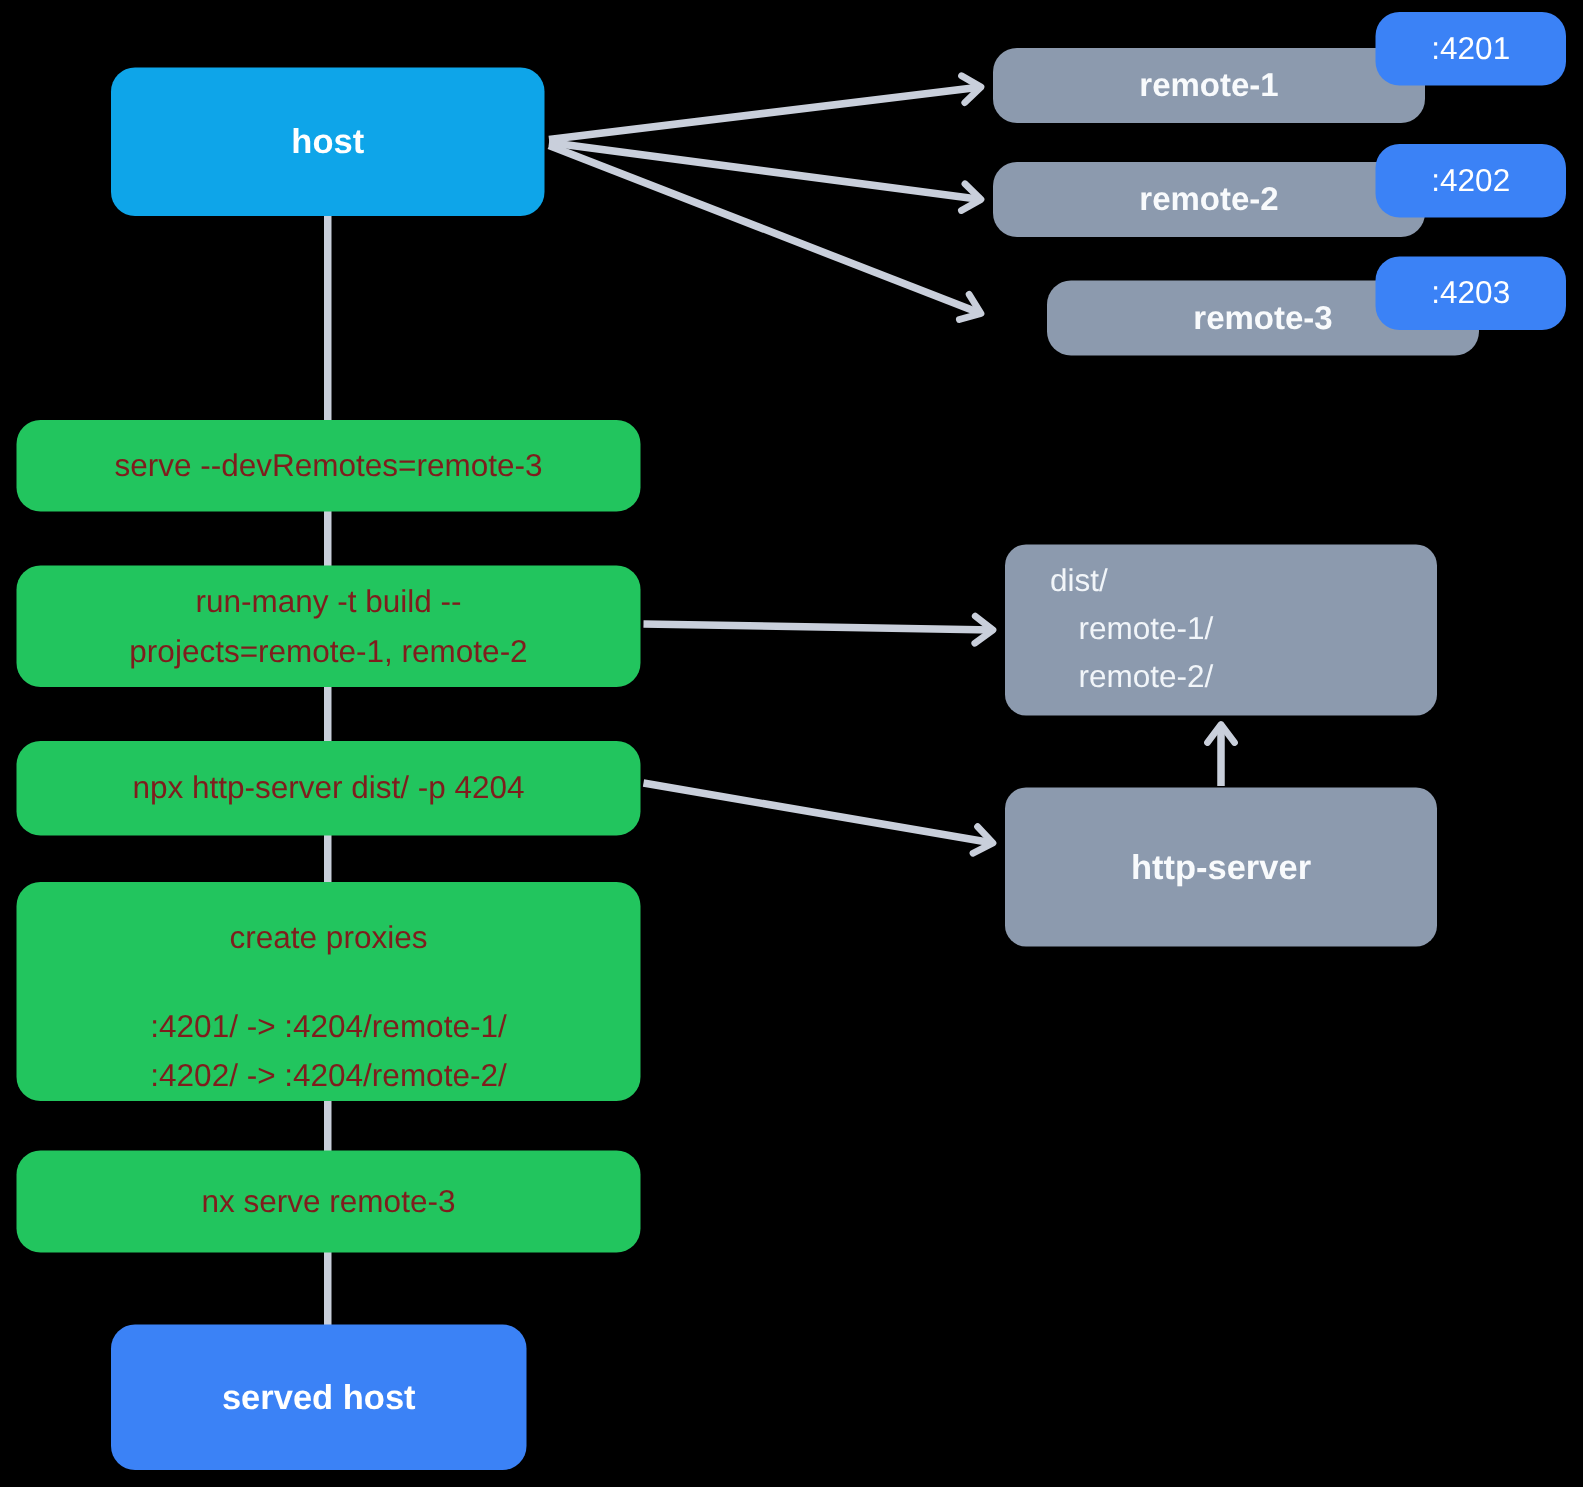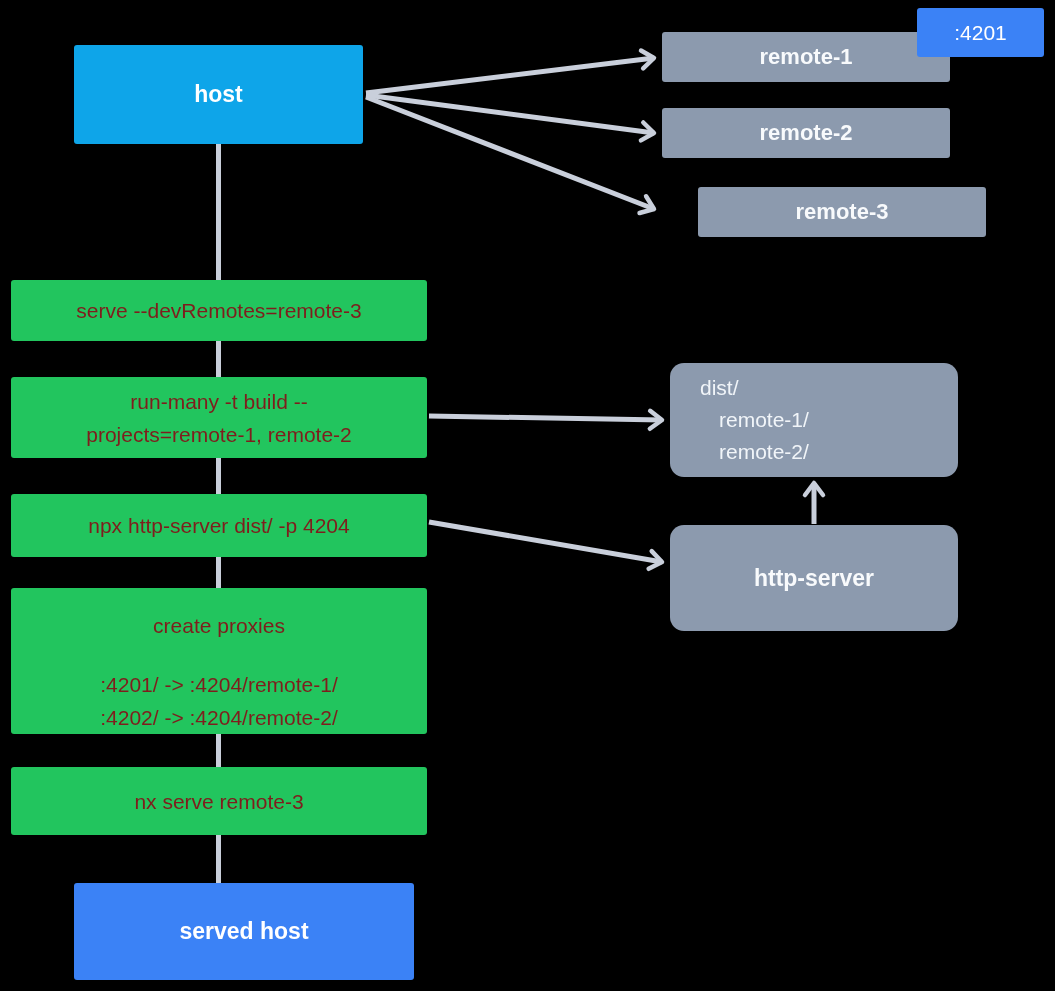--- a/index.html
+++ b/index.html
@@ -20,32 +20,32 @@
     left: 0;
     top: 0;
     z-index: 1;
   }
   .node {
     position: absolute;
     box-sizing: border-box;
     display: flex;
     align-items: center;
     justify-content: center;
-    border-radius: 3px;
+    border-radius: 16px;
     z-index: 2;
     color: #ffffff;
   }
 
   .host-node {
     left: 74px; top: 45px; width: 289px; height: 99px;
     background: #0ea5e9;
     font-size: 23px; font-weight: 700;
   }
   .served-host-node {
-    left: 74px; top: 883px; width: 340px; height: 97px;
+    left: 74px; top: 883px; width: 277px; height: 97px;
     background: #3b82f6;
     font-size: 23px; font-weight: 700;
   }
   .remote-node {
     left: 662px; width: 288px; height: 50px;
     background: #8c9aae;
     font-size: 22px; font-weight: 700;
     color: #f8fafc;
   }
   .remote-1 { top: 32px; }
@@ -128,23 +128,29 @@
   <div class="node remote-node remote-1">
     <span>remote-1</span>
   </div>
   <div class="node port-badge badge-1">
     <span>:4201</span>
   </div>
 
   <div class="node remote-node remote-2">
     <span>remote-2</span>
   </div>
+  <div class="node port-badge badge-2">
+    <span>:4202</span>
+  </div>
 
   <div class="node remote-node remote-3">
     <span>remote-3</span>
+  </div>
+  <div class="node port-badge badge-3">
+    <span>:4203</span>
   </div>
 
   <div class="node command-node cmd-serve">
     <span>serve --devRemotes=remote-3</span>
   </div>
 
   <div class="node command-node cmd-run">
     <span>run-many -t build --</span>
     <span>projects=remote-1, remote-2</span>
   </div>

